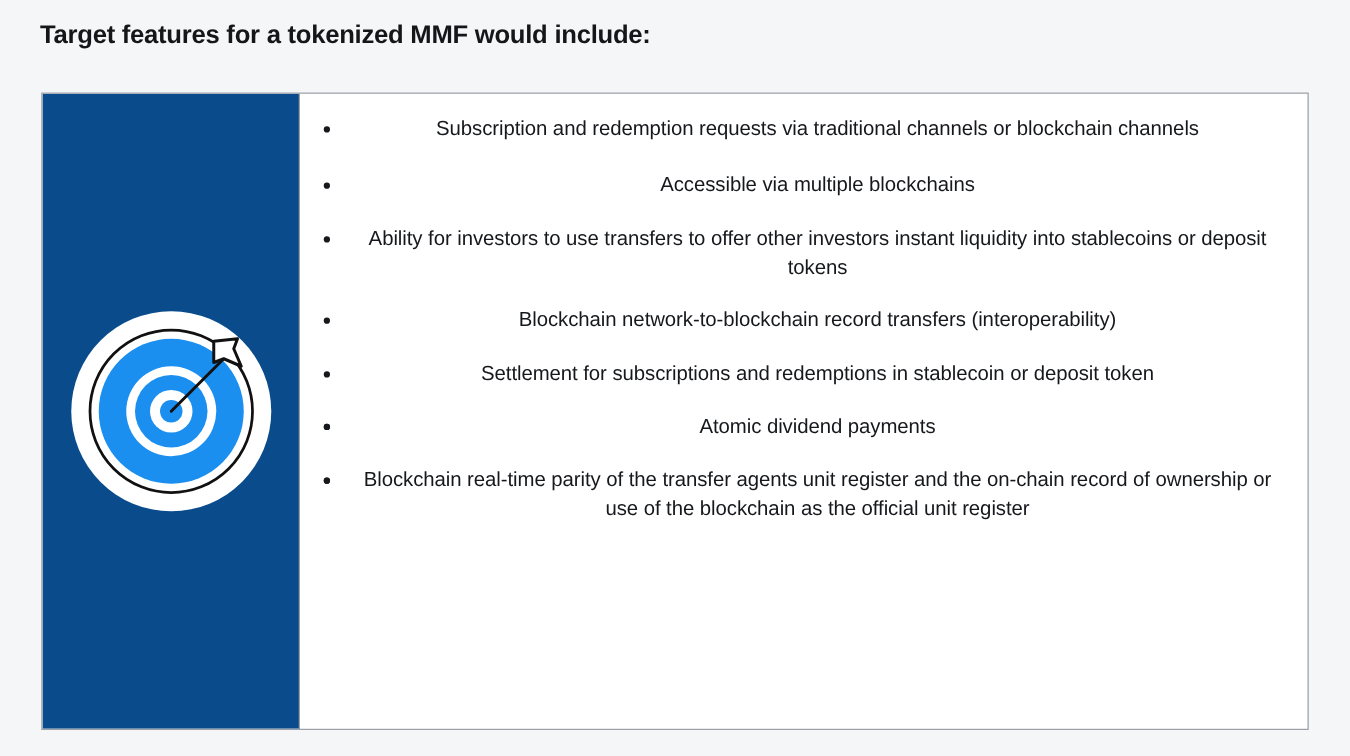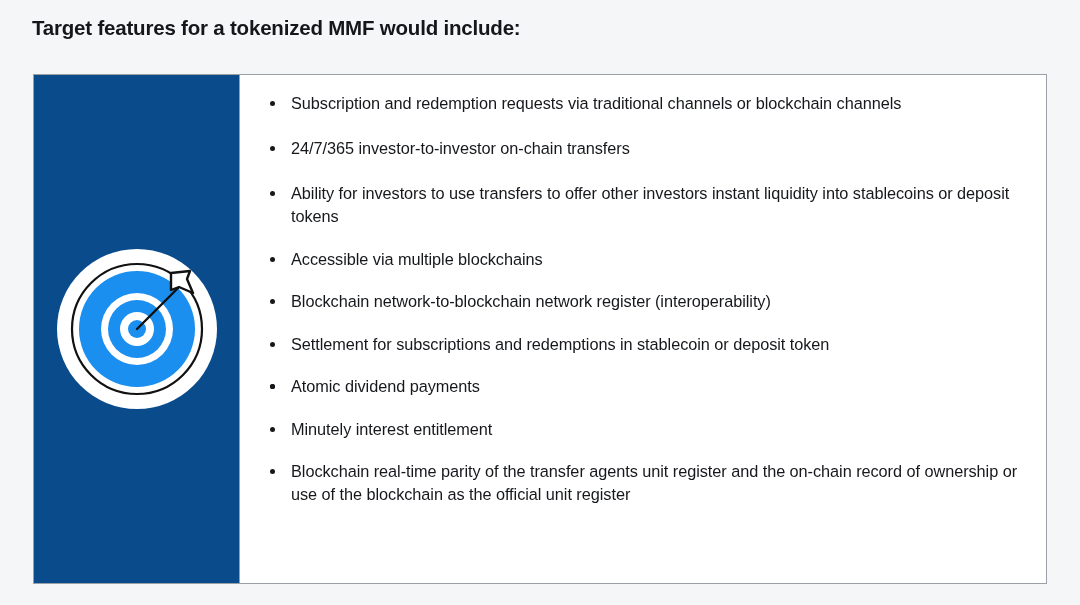--- a/index.html
+++ b/index.html
@@ -60,22 +60,23 @@
     top: 50%;
     transform: translate(-50%, -50%);
     width: 164px;
     height: 164px;
     display: block;
   }
 
   .card-body {
     flex: 1 1 auto;
     position: relative;
-    padding: 17px 18px 6px 25px;
+    padding: 17px 18px 6px 14px;
     box-sizing: border-box;
+    text-align: center;
   }
 
   .bullet-list {
     list-style: none;
     margin: 0;
     padding: 0;
   }
 
   .bullet-item {
     position: relative;
@@ -128,50 +129,45 @@
         <path d="M116 26 L116 43 L124 40 L138 46 L132 32 L135 24 Z" fill="#ffffff" stroke="#111111" stroke-width="2.4" stroke-linejoin="round" stroke-linecap="round"></path>
       </svg>
     </div>
 
     <div class="card-body">
       <ul class="bullet-list">
         <li class="bullet-item tall">
           <span class="bullet-dot"></span>
           <span>Subscription and redemption requests via traditional channels or blockchain channels</span>
         </li>
-        <li class="bullet-item tall">
+        <li class="bullet-item">
           <span class="bullet-dot"></span>
-          <span>24/7/365 investor-to-investor on-chain transfers</span>
+          <span>Accessible via multiple blockchains</span>
         </li>
         <li class="bullet-item">
           <span class="bullet-dot"></span>
           <span>Ability for investors to use transfers to offer other investors instant liquidity into stablecoins or deposit tokens</span>
         </li>
         <li class="bullet-item">
           <span class="bullet-dot"></span>
-          <span>Accessible via multiple blockchains</span>
-        </li>
-        <li class="bullet-item">
-          <span class="bullet-dot"></span>
-          <span>Blockchain network-to-blockchain network register (interoperability)</span>
+          <span>Blockchain network-to-blockchain record transfers (interoperability)</span>
         </li>
         <li class="bullet-item">
           <span class="bullet-dot"></span>
           <span>Settlement for subscriptions and redemptions in stablecoin or deposit token</span>
         </li>
         <li class="bullet-item">
           <span class="bullet-dot"></span>
         </li>
         <li class="bullet-item">
           <span class="bullet-dot"></span>
           <span>Atomic dividend payments</span>
         </li>
         <li class="bullet-item">
           <span class="bullet-dot"></span>
-          <span>Minutely interest entitlement</span>
         </li>
         <li class="bullet-item">
           <span class="bullet-dot"></span>
           <span>Blockchain real-time parity of the transfer agents unit register and the on-chain record of ownership or use of the blockchain as the official unit register</span>
         </li>
       </ul>
     </div>
 
   </div>
 </div>

